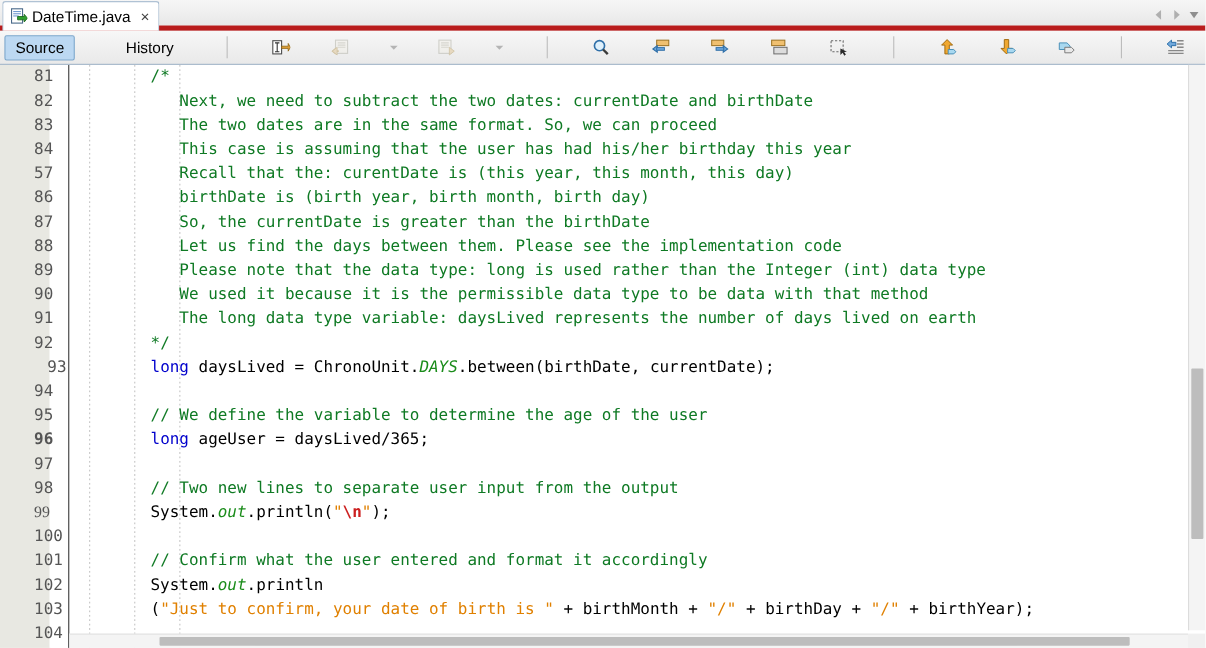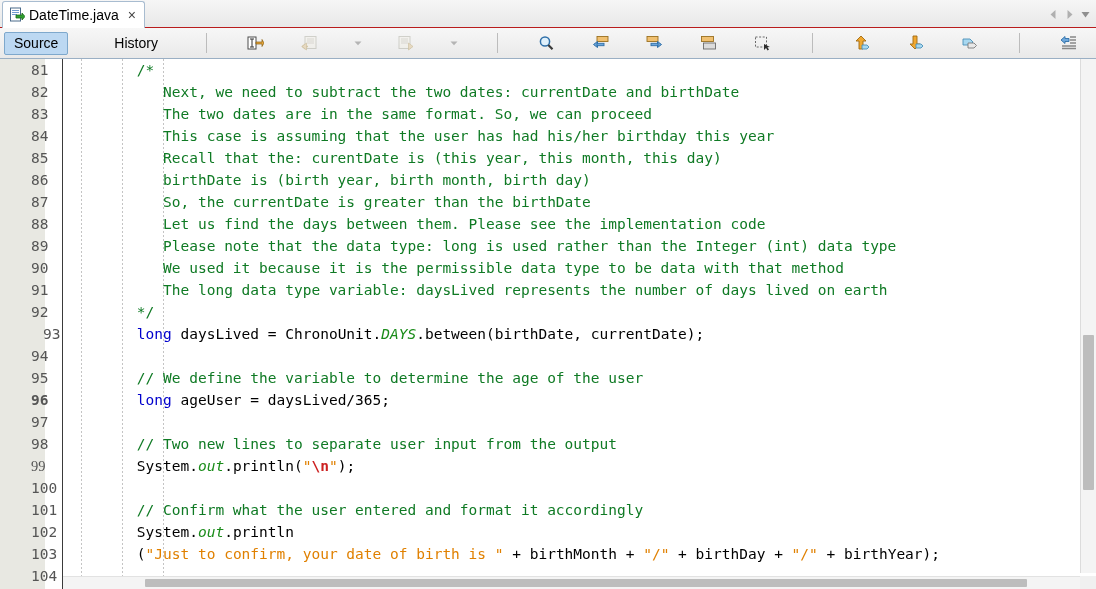--- a/index.html
+++ b/index.html
@@ -14,21 +14,21 @@
     width: 1096px; height: 589px;
     background: #f0f0f0;
     overflow: hidden;
   }
 
   
   .tabstrip {
     position: absolute; left: 0; top: 0;
     width: 1096px; height: 28px;
     background: #f0f0f0;
-    border-bottom: 1px solid #b91c1c;
+    border-bottom: 5px solid #b91c1c;
     box-sizing: border-box;
   }
   .tabstrip-bg {
     position: absolute; left: 0; top: 0; right: 0; bottom: 0;
     background: linear-gradient(#f6f6f6, #e8e8e8);
   }
   .filetab {
     position: absolute; left: 2px; top: 1px;
     height: 27px;
     display: flex; align-items: center;
@@ -408,21 +408,21 @@
           <div class="line"><span class="codetext"><span>        System.</span><span class="c-static">out</span><span>.println</span></span></div>
           <div class="line"><span class="codetext"><span>        (</span><span class="c-str">"Just to confirm, your date of birth is "</span><span> + birthMonth + </span><span class="c-str">"/"</span><span> + birthDay + </span><span class="c-str">"/"</span><span> + birthYear);</span></span></div>
           <div class="line"><span class="codetext">&nbsp;</span></div>
         </div>
     </div>
     <div id="gutter-nums" style="position:absolute;left:0;top:0;width:45px;">
         <div class="lnum" style="position: relative;">81</div>
         <div class="lnum" style="position: relative;">82</div>
         <div class="lnum" style="position: relative;">83</div>
         <div class="lnum" style="position: relative;">84</div>
-        <div class="lnum" style="position: relative;">85</div>
+        <div class="lnum" style="position: relative;">57</div>
         <div class="lnum" style="position: relative;">86</div>
         <div class="lnum" style="position: relative;">87</div>
         <div class="lnum" style="position: relative;">88</div>
         <div class="lnum" style="position: relative;">89</div>
         <div class="lnum" style="position: relative;">90</div>
         <div class="lnum" style="position: relative;">91</div>
         <div class="lnum" style="position: relative;">92</div>
         <div class="lnum" style="position: relative; padding-left: 12px;">93</div>
         <div class="lnum" style="position: relative;">94</div>
         <div class="lnum" style="position: relative;">95</div>

